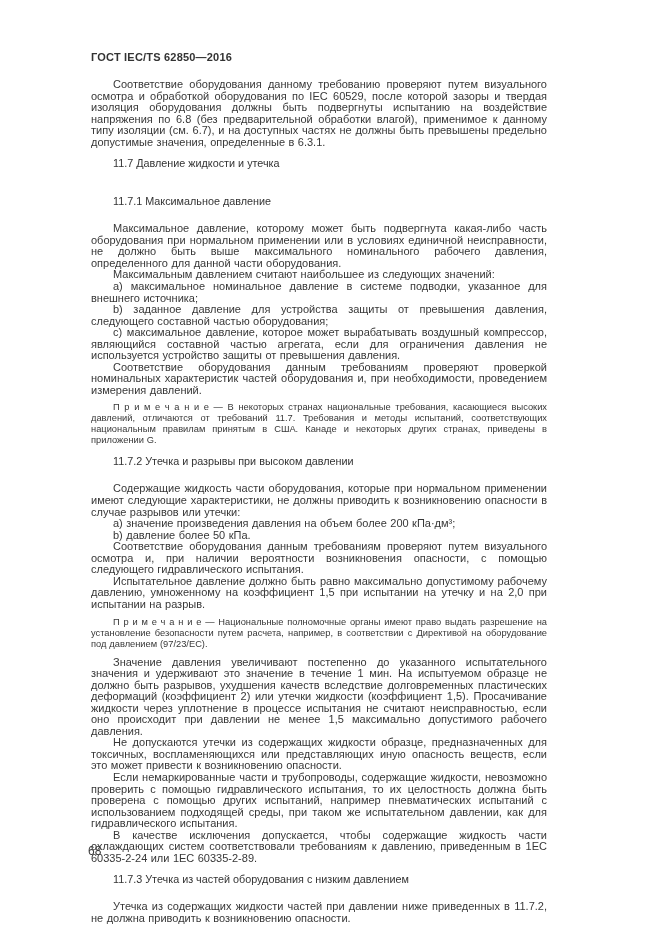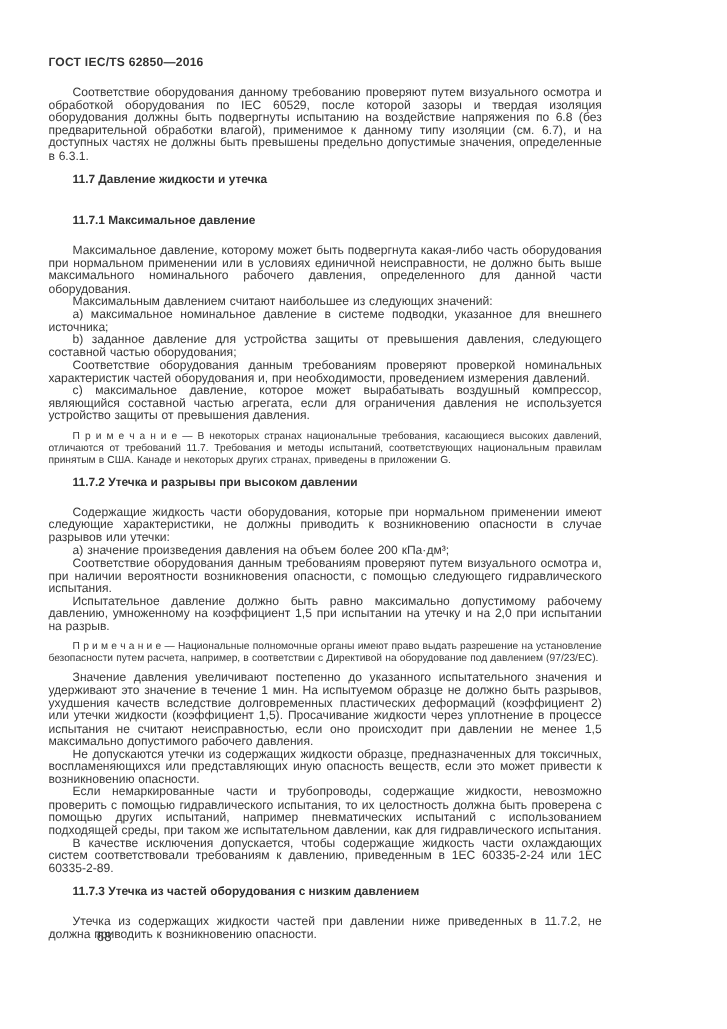--- a/index.html
+++ b/index.html
@@ -7,21 +7,21 @@
     padding: 0;
     background: #ffffff;
   }
   .page {
     position: relative;
     width: 582px;
     height: 935px;
     box-sizing: border-box;
     background: #ffffff;
     overflow: hidden;
-    padding: 51px 35px 0 44px;
+    padding: 51px 35px 0 91px;
     font-family: "Liberation Sans", "DejaVu Sans", sans-serif;
     color: #373737;
   }
   .running-head {
     font-weight: bold;
     font-size: 11px;
     line-height: 12px;
     letter-spacing: 0.2px;
     margin-bottom: 16px;
     color: #333333;
@@ -35,21 +35,21 @@
     font-size: 11px;
     line-height: 11.55px;
     text-align: justify;
     text-indent: 22px;
     word-spacing: 0.4px;
   }
   .body-text h2,
   .body-text h3 {
     font-size: 10.8px;
     line-height: 12px;
-    font-weight: bold;
+    font-weight: normal;
     text-indent: 22px;
     color: #333333;
     margin-top: 9px;
   }
   .body-text h2 + h3 { margin-top: 26px; }
   .body-text h3 + p.para { margin-top: 16px; }
   .body-text p.note {
     font-size: 9.3px;
     line-height: 11px;
     text-align: justify;
@@ -75,26 +75,27 @@
   </header>
 
   <main class="body-text" id="content">
       <p class="para">Соответствие оборудования данному требованию проверяют путем визуального осмотра и обработкой оборудования по IEC 60529, после которой зазоры и твердая изоляция оборудования должны быть подвергнуты испытанию на воздействие напряжения по 6.8 (без предварительной обработки влагой), применимое к данному типу изоляции (см. 6.7), и на доступных частях не должны быть превышены предельно допустимые значения, определенные в 6.3.1.</p>
       <h2 class="h2">11.7  Давление жидкости и утечка</h2>
       <h3 class="h3">11.7.1  Максимальное давление</h3>
       <p class="para">Максимальное давление, которому может быть подвергнута какая-либо часть оборудования при нормальном применении или в условиях единичной неисправности, не должно быть выше максимального номинального рабочего давления, определенного для данной части оборудования.</p>
       <p class="para">Максимальным давлением считают наибольшее из следующих значений:</p>
       <p class="para">a) максимальное номинальное давление в системе подводки, указанное для внешнего источника;</p>
       <p class="para">b) заданное давление для устройства защиты от превышения давления, следующего составной частью оборудования;</p>
+      <p class="para">c) максимальное давление, которое может вырабатывать воздушный компрессор, являющийся составной частью агрегата, если для ограничения давления не используется устройство защиты от превышения давления.</p>
       <p class="para">Соответствие оборудования данным требованиям проверяют проверкой номинальных характеристик частей оборудования и, при необходимости, проведением измерения давлений.</p>
-      <p class="para">c) максимальное давление, которое может вырабатывать воздушный компрессор, являющийся составной частью агрегата, если для ограничения давления не используется устройство защиты от превышения давления.</p>
       <p class="note">П р и м е ч а н и е  — В некоторых странах национальные требования, касающиеся высоких давлений, отличаются от требований 11.7. Требования и методы испытаний, соответствующих национальным правилам принятым в США. Канаде и некоторых других странах, приведены в приложении G.</p>
       <h3 class="h3">11.7.2  Утечка и разрывы при высоком давлении</h3>
       <p class="para">Содержащие жидкость части оборудования, которые при нормальном применении имеют следующие характеристики, не должны приводить к возникновению опасности в случае разрывов или утечки:</p>
       <p class="para">a) значение произведения давления на объем более 200 кПа·дм³;</p>
+      <p class="para">b) давление более 50 кПа.</p>
       <p class="para">Соответствие оборудования данным требованиям проверяют путем визуального осмотра и, при наличии вероятности возникновения опасности, с помощью следующего гидравлического испытания.</p>
       <p class="para">Испытательное давление должно быть равно максимально допустимому рабочему давлению, умноженному на коэффициент 1,5 при испытании на утечку и на 2,0 при испытании на разрыв.</p>
       <p class="note">П р и м е ч а н и е  — Национальные полномочные органы имеют право выдать разрешение на установление безопасности путем расчета, например, в соответствии с Директивой на оборудование под давлением (97/23/ЕС).</p>
       <p class="para">Значение давления увеличивают постепенно до указанного испытательного значения и удерживают это значение в течение 1 мин. На испытуемом образце не должно быть разрывов, ухудшения качеств вследствие долговременных пластических деформаций (коэффициент 2)  или утечки жидкости (коэффициент 1,5). Просачивание жидкости через уплотнение в процессе испытания не считают неисправностью, если оно происходит при давлении не менее 1,5 максимально допустимого рабочего давления.</p>
       <p class="para">Не допускаются утечки из содержащих жидкости образце, предназначенных для токсичных, воспламеняющихся или представляющих иную опасность веществ, если это может привести к возникновению опасности.</p>
       <p class="para">Если немаркированные части и трубопроводы, содержащие жидкости, невозможно проверить с помощью гидравлического испытания, то их целостность должна быть проверена с помощью других испытаний, например пневматических испытаний с использованием подходящей среды, при таком же испытательном давлении, как для гидравлического испытания.</p>
       <p class="para">В качестве исключения допускается, чтобы содержащие жидкость части охлаждающих систем соответствовали требованиям к давлению, приведенным в 1ЕС 60335-2-24 или 1ЕС 60335-2-89.</p>
       <h3 class="h3">11.7.3  Утечка из частей оборудования с низким давлением</h3>
       <p class="para">Утечка из содержащих жидкости частей при давлении ниже приведенных в 11.7.2, не должна приводить к возникновению опасности.</p>
     </main>

